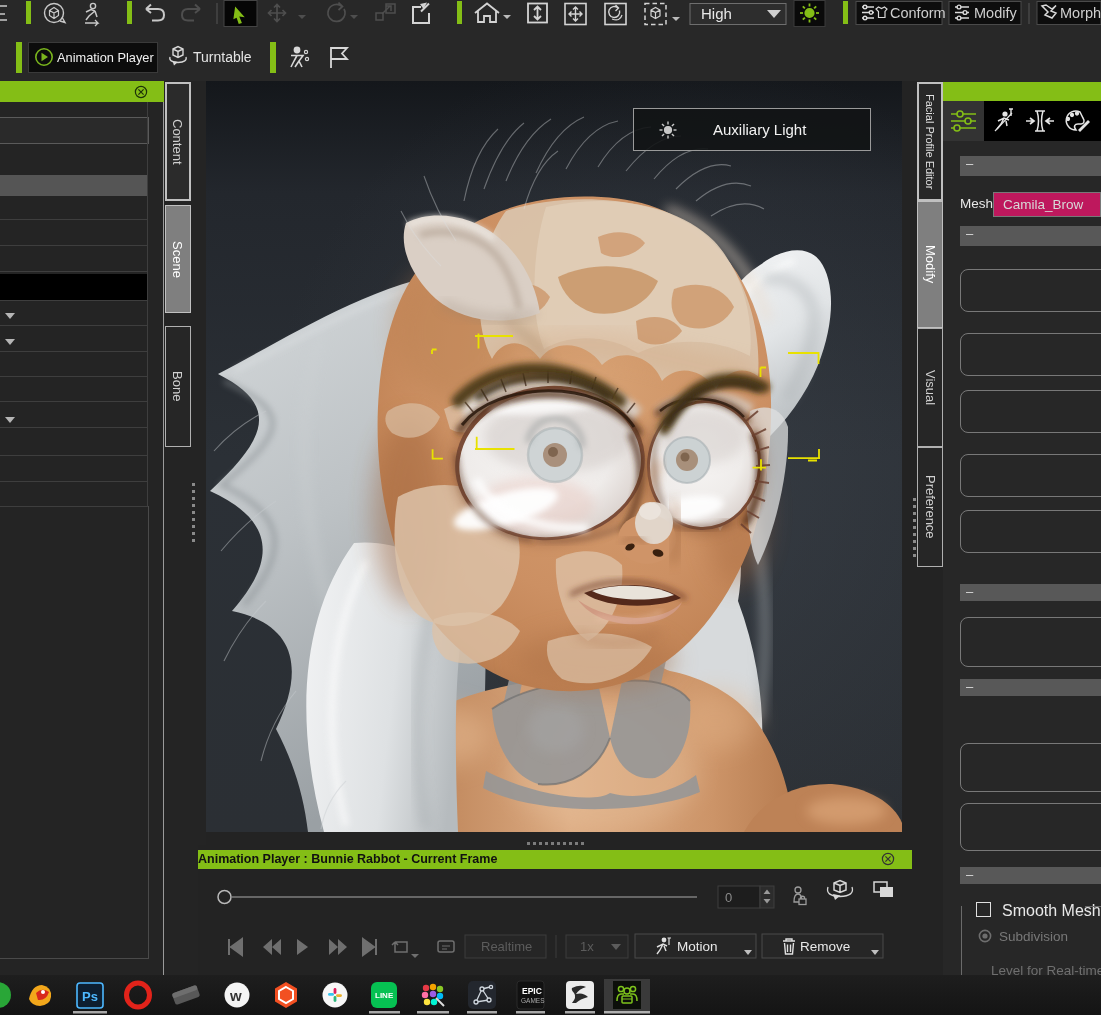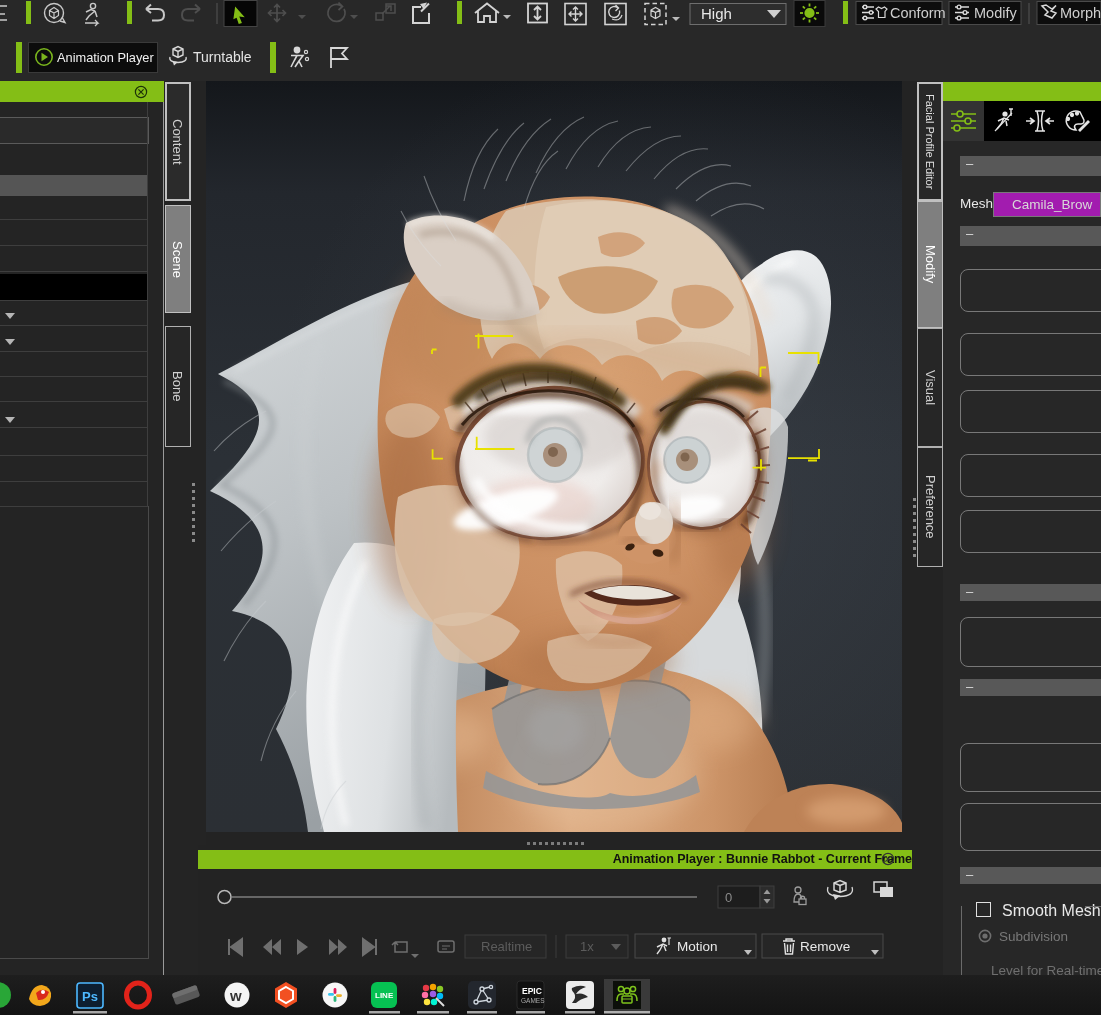--- a/index.html
+++ b/index.html
@@ -493,41 +493,57 @@
         <path d="M 225.8 268.5 L 230.6 268.5 M 226 269 L 226 273"></path>
         <path d="M 582 272 L 612.5 272 L 612.5 283"></path>
         <path d="M 554.5 286.5 L 560 286.5 M 554.5 286.5 L 554.5 296"></path>
         <path d="M 226.6 368.3 L 226.6 378 M 225.8 377.7 L 236.9 377.7"></path>
         <path d="M 270.7 355.7 L 270.7 368 M 269 368 L 308.5 368"></path>
         <path d="M 613 368 L 613 377.2 M 582 377.2 L 614 377.2 M 602 379.5 L 611 379.5"></path>
         <path d="M 555 378.3 L 555 389.4 M 546.6 386.6 L 560 386.6"></path>
       </g>
     </svg>
     
+    <div class="abs" style="left:427px;top:27px;width:238px;height:43px;background:rgba(17,19,21,0.88);border:1px solid #9a9a9a;">
+      <svg class="abs" style="left:24px;top:11px;" width="20" height="20" viewBox="0 0 20 20">
+        <g transform="translate(10,10)" stroke="#c8c8c8" stroke-width="1.4">
+          <circle r="3.4" fill="#c8c8c8"></circle>
+          <line x1="0" y1="-5.5" x2="0" y2="-8.5"></line>
+            <line x1="0" y1="5.5" x2="0" y2="8.5"></line>
+          <line x1="-5.5" y1="0" x2="-8.5" y2="0"></line>
+            <line x1="5.5" y1="0" x2="8.5" y2="0"></line>
+          <line x1="-3.9" y1="-3.9" x2="-6" y2="-6"></line>
+            <line x1="3.9" y1="3.9" x2="6" y2="6"></line>
+          <line x1="-3.9" y1="3.9" x2="-6" y2="6"></line>
+            <line x1="3.9" y1="-3.9" x2="6" y2="-6"></line>
+        </g>
+      </svg>
+      <div class="abs" style="left:79px;top:12px;color:#f2f2f2;font-size:15px;">Auxiliary Light</div>
+    </div>
   </div>
 
   <div class="abs" style="left:206px;top:832px;width:696px;height:13px;background:#232323;">
     <svg class="abs" style="left:321px;top:10px;" width="60" height="4" viewBox="0 0 60 4">
       <g fill="#7c7c7c">
         <rect x="0" y="0" width="3" height="3"></rect>
           <rect x="6" y="0" width="3" height="3"></rect>
         <rect x="12" y="0" width="3" height="3"></rect>
           <rect x="18" y="0" width="3" height="3"></rect>
         <rect x="24" y="0" width="3" height="3"></rect>
           <rect x="30" y="0" width="3" height="3"></rect>
         <rect x="36" y="0" width="3" height="3"></rect>
           <rect x="42" y="0" width="3" height="3"></rect>
         <rect x="48" y="0" width="3" height="3"></rect>
           <rect x="54" y="0" width="3" height="3"></rect>
       </g>
     </svg>
   </div>
 
   <div class="abs" id="animplayer" style="left:198px;top:845px;width:714px;height:130px;background:#232323;z-index:6;">
-    <div class="abs" style="left:0;top:5px;width:714px;height:19px;background:#84be16;text-align:right;color:#111;font-size:12.5px;font-weight:bold;line-height:19px;">Animation Player : Bunnie Rabbot - Current Frame</div>
+    <div class="abs" style="left:0;top:5px;width:714px;height:19px;background:#84be16;text-align:left;color:#111;font-size:12.5px;font-weight:bold;line-height:19px;">Animation Player : Bunnie Rabbot - Current Frame</div>
     <svg class="abs" style="left:683px;top:7px;" width="14" height="14" viewBox="0 0 14 14">
       <circle cx="7" cy="7" r="5.6" fill="none" stroke="#333" stroke-width="1.2"></circle>
       <path d="M4.4 4.4 L9.6 9.6 M9.6 4.4 L4.4 9.6" stroke="#333" stroke-width="1.2"></path>
     </svg>
     <svg class="abs" style="left:0;top:24px;" width="714" height="106" viewBox="0 0 714 106">
 
       <line x1="34" y1="28" x2="499" y2="28" stroke="#7e7e7e" stroke-width="1.5"></line>
       <circle cx="26.5" cy="28" r="6.5" fill="#232323" stroke="#b8b8b8" stroke-width="1.5"></circle>
 
       <rect x="520" y="17" width="42" height="22" fill="#1d1d1d" stroke="#3e3e3e"></rect>
@@ -648,21 +664,21 @@
         <circle cx="135" cy="14" r="1.4" fill="#e4e4e4"></circle>
         <circle cx="131" cy="18" r="1.4" fill="#e4e4e4"></circle>
         <circle cx="140" cy="12.5" r="1.4" fill="#e4e4e4"></circle>
         <path d="M141 29 L151 19 L153 21 L143 31 Z" fill="#e4e4e4" stroke="none"></path>
       </g>
     </svg>
 
     <div class="abs" style="left:17px;top:74px;width:141px;height:20px;background:#585858;color:#ddd;font-size:13px;padding-left:6px;">–</div>
 
     <div class="abs" style="left:17px;top:114px;width:30px;height:20px;color:#e8e8e8;font-size:13.5px;">Mesh</div>
-    <div class="abs" style="left:50px;top:110px;width:108px;height:25px;background:#a21caf;border:1px solid #787878;color:#d8d8d8;font-size:13.5px;line-height:23px;padding-left:18px;">Camila_Brow</div>
+    <div class="abs" style="left:50px;top:110px;width:108px;height:25px;background:#be185d;border:1px solid #787878;color:#d8d8d8;font-size:13.5px;line-height:23px;padding-left:9px;">Camila_Brow</div>
 
     <div class="abs" style="left:17px;top:144px;width:141px;height:20px;background:#585858;color:#ddd;font-size:13px;padding-left:6px;">–</div>
 
     <div class="abs" style="left:17px;top:187px;width:150px;height:43px;border:1px solid #787878;border-radius:8px;"></div>
     <div class="abs" style="left:17px;top:251px;width:150px;height:43px;border:1px solid #787878;border-radius:8px;"></div>
     <div class="abs" style="left:17px;top:308px;width:150px;height:43px;border:1px solid #787878;border-radius:8px;"></div>
     <div class="abs" style="left:17px;top:372px;width:150px;height:43px;border:1px solid #787878;border-radius:8px;"></div>
     <div class="abs" style="left:17px;top:428px;width:150px;height:43px;border:1px solid #787878;border-radius:8px;"></div>
 
     <div class="abs" style="left:17px;top:502px;width:141px;height:17px;background:#585858;color:#ddd;font-size:13px;padding-left:6px;line-height:15px;">–</div>

